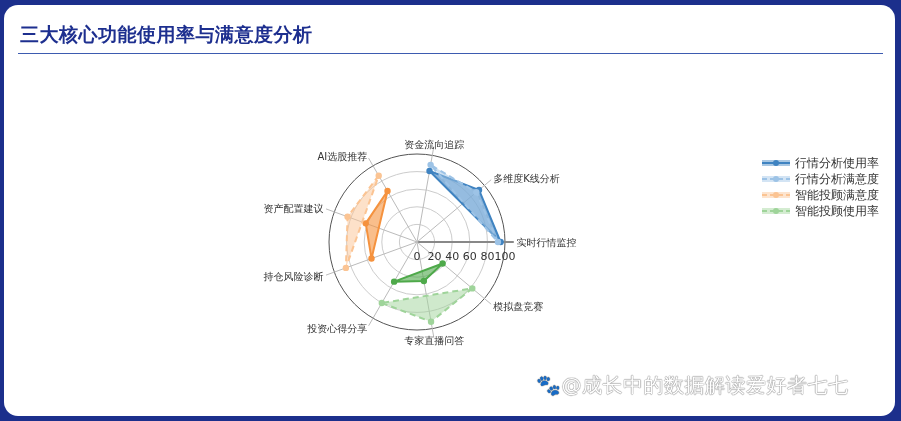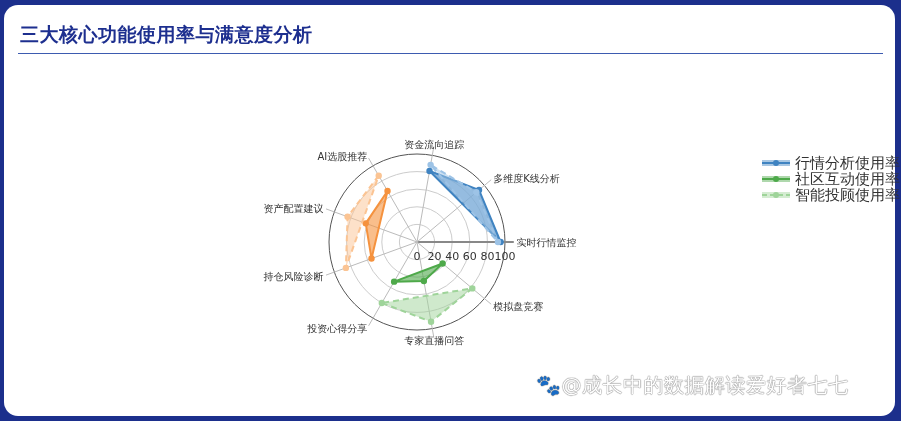--- a/index.html
+++ b/index.html
@@ -16,21 +16,21 @@
     position: absolute; left: 14px; top: 18px;
     font-size: 19px; font-weight: bold; color: #1d2f8f; letter-spacing: 0.5px;
     margin: 0;
   }
   .title-rule {
     position: absolute; left: 14px; top: 48px; width: 865px; height: 1px; background: #3d5bb0;
   }
   .chart-svg { position: absolute; left: 0; top: 0; }
   .legend {
     position: absolute; left: 762px; top: 155px;
-    font-size: 15px; color: #333;
+    font-size: 12px; color: #333;
   }
   .legend-item { display: flex; align-items: center; height: 16px; }
   .legend-swatch { width: 28px; height: 10px; margin-right: 5px; }
   .watermark {
     position: absolute; left: 536px; top: 372px;
     font-size: 20px; color: #ffffff;
     text-shadow: 0 0 1px #888, 0 0 1px #888, 0 0 1px #888;
     letter-spacing: 0.5px;
   }
 </style>
@@ -115,25 +115,33 @@
     <div class="legend-item">
       <svg class="legend-swatch" width="28" height="10">
         <rect x="0" y="2" width="28" height="6" fill="#3f83c1" fill-opacity="0.45"></rect>
         <line x1="0" y1="5" x2="28" y2="5" stroke="#3f83c1" stroke-width="2" stroke-dasharray="none"></line>
         <circle cx="14" cy="5" r="3" fill="#3f83c1"></circle>
       </svg>
       <span>行情分析使用率</span>
     </div>
     <div class="legend-item">
       <svg class="legend-swatch" width="28" height="10">
-        <rect x="0" y="2" width="28" height="6" fill="#4ea94a" fill-opacity="0.45"></rect>
-        <line x1="0" y1="5" x2="28" y2="5" stroke="#4ea94a" stroke-width="2" stroke-dasharray="none"></line>
-        <circle cx="14" cy="5" r="3" fill="#4ea94a"></circle>
+        <rect x="0" y="2" width="28" height="6" fill="#9dc3e6" fill-opacity="0.45"></rect>
+        <line x1="0" y1="5" x2="28" y2="5" stroke="#9dc3e6" stroke-width="2" stroke-dasharray="5,3"></line>
+        <circle cx="14" cy="5" r="3" fill="#9dc3e6"></circle>
       </svg>
-      <span>社区互动使用率</span>
+      <span>行情分析满意度</span>
+    </div>
+    <div class="legend-item">
+      <svg class="legend-swatch" width="28" height="10">
+        <rect x="0" y="2" width="28" height="6" fill="#fbc493" fill-opacity="0.45"></rect>
+        <line x1="0" y1="5" x2="28" y2="5" stroke="#fbc493" stroke-width="2" stroke-dasharray="5,3"></line>
+        <circle cx="14" cy="5" r="3" fill="#fbc493"></circle>
+      </svg>
+      <span>智能投顾满意度</span>
     </div>
     <div class="legend-item">
       <svg class="legend-swatch" width="28" height="10">
         <rect x="0" y="2" width="28" height="6" fill="#9fd49a" fill-opacity="0.45"></rect>
         <line x1="0" y1="5" x2="28" y2="5" stroke="#9fd49a" stroke-width="2" stroke-dasharray="5,3"></line>
         <circle cx="14" cy="5" r="3" fill="#9fd49a"></circle>
       </svg>
       <span>智能投顾使用率</span>
     </div>
   </div>

